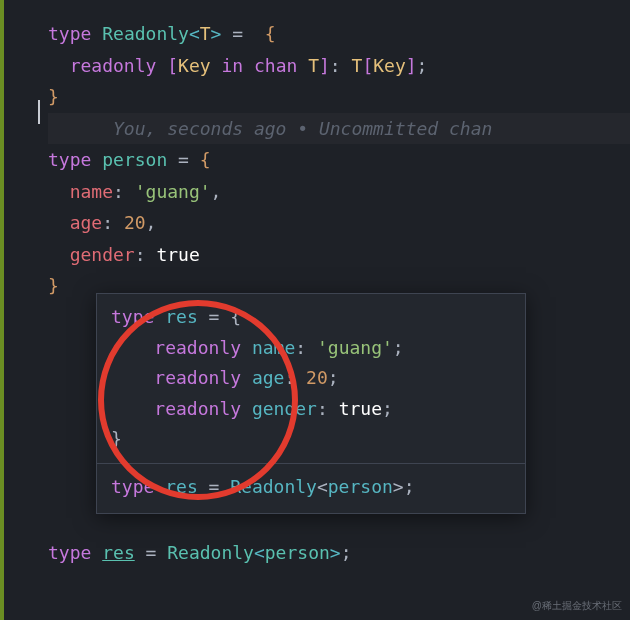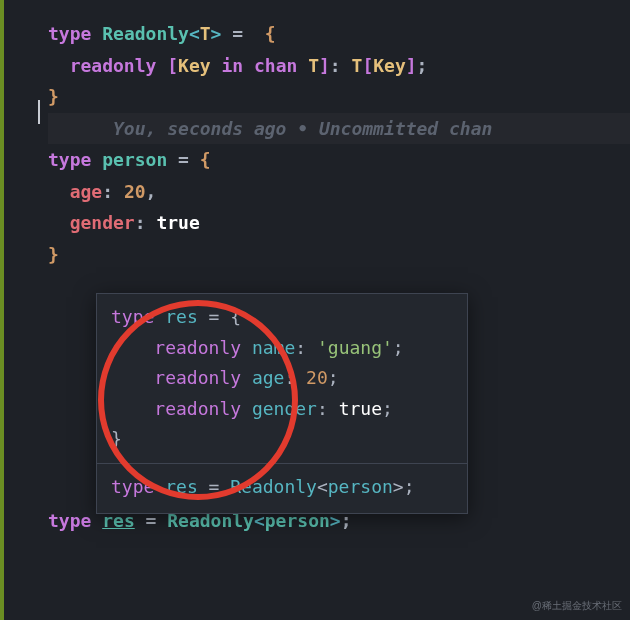--- a/index.html
+++ b/index.html
@@ -16,21 +16,20 @@
     }
     .gutter {
       position: absolute;
       left: 0; top: 0; bottom: 0;
       width: 4px;
       background: #6b8e23;
     }
     .editor {
       padding: 18px 0 0 48px;
       position: relative;
-      font-weight: bold;
     }
     .line { white-space: pre; position: relative; }
     .line.blame { background: rgba(255,255,255,0.03); }
     .cursor {
       position: absolute;
       left: 38px;
       top: 100px;
       width: 2px;
       height: 24px;
       background: #c8ccd4;
@@ -47,21 +46,21 @@
     .param{ color: #e5c07b; }
     .brk  { color: #d19a66; }
     .brk2 { color: #c678dd; }
     .ghost{ color: #5c6370; font-style: italic; }
     .underline { text-decoration: underline; text-decoration-color: #5ac1b0; }
 
     .hover {
       position: absolute;
       left: 96px;
       top: 293px;
-      width: 372px;
+      width: 430px;
       background: #23272e;
       border: 1px solid #3e4451;
       box-shadow: 0 4px 20px rgba(0,0,0,0.5);
       padding: 8px 14px 10px 14px;
       z-index: 5;
       line-height: 1.7;
     }
     .hover .hrule {
       border: none;
       border-top: 1px solid #3e4451;
@@ -101,20 +100,21 @@
   <div class="line"><span class="kw">type</span> <span class="type">Readonly</span><span class="op">&lt;</span><span class="param">T</span><span class="op">&gt;</span><span class="pun"> =  </span><span class="brk">{</span></div>
 
   <div class="line">  <span class="kw">readonly</span> <span class="brk2">[</span><span class="param">Key</span> <span class="kw">in</span> <span class="kw">chan</span> <span class="param">T</span><span class="brk2">]</span><span class="pun">:</span> <span class="param">T</span><span class="brk2">[</span><span class="param">Key</span><span class="brk2">]</span><span class="pun">;</span></div>
 
   <div class="line"><span class="brk">}</span></div>
 
   <div class="line blame">      <span class="ghost">You, seconds ago • Uncommitted chan</span></div>
 
   <div class="line"><span class="kw">type</span> <span class="type">person</span><span class="pun"> = </span><span class="brk">{</span></div>
 
+  <div class="line">  <span class="prop">name</span><span class="pun">:</span> <span class="str">'guang'</span><span class="pun">,</span></div>
 
   <div class="line">  <span class="prop">age</span><span class="pun">:</span> <span class="num">20</span><span class="pun">,</span></div>
 
   <div class="line">  <span class="prop">gender</span><span class="pun">:</span> <span class="bool">true</span></div>
 
   <div class="line"><span class="brk">}</span></div>
 
   <div class="line" style="margin-top:235px"><span class="kw">type</span> <span class="type underline">res</span><span class="pun"> = </span><span class="type">Readonly</span><span class="op">&lt;</span><span class="type">person</span><span class="op">&gt;</span><span class="pun">;</span></div>
 
 </div>

